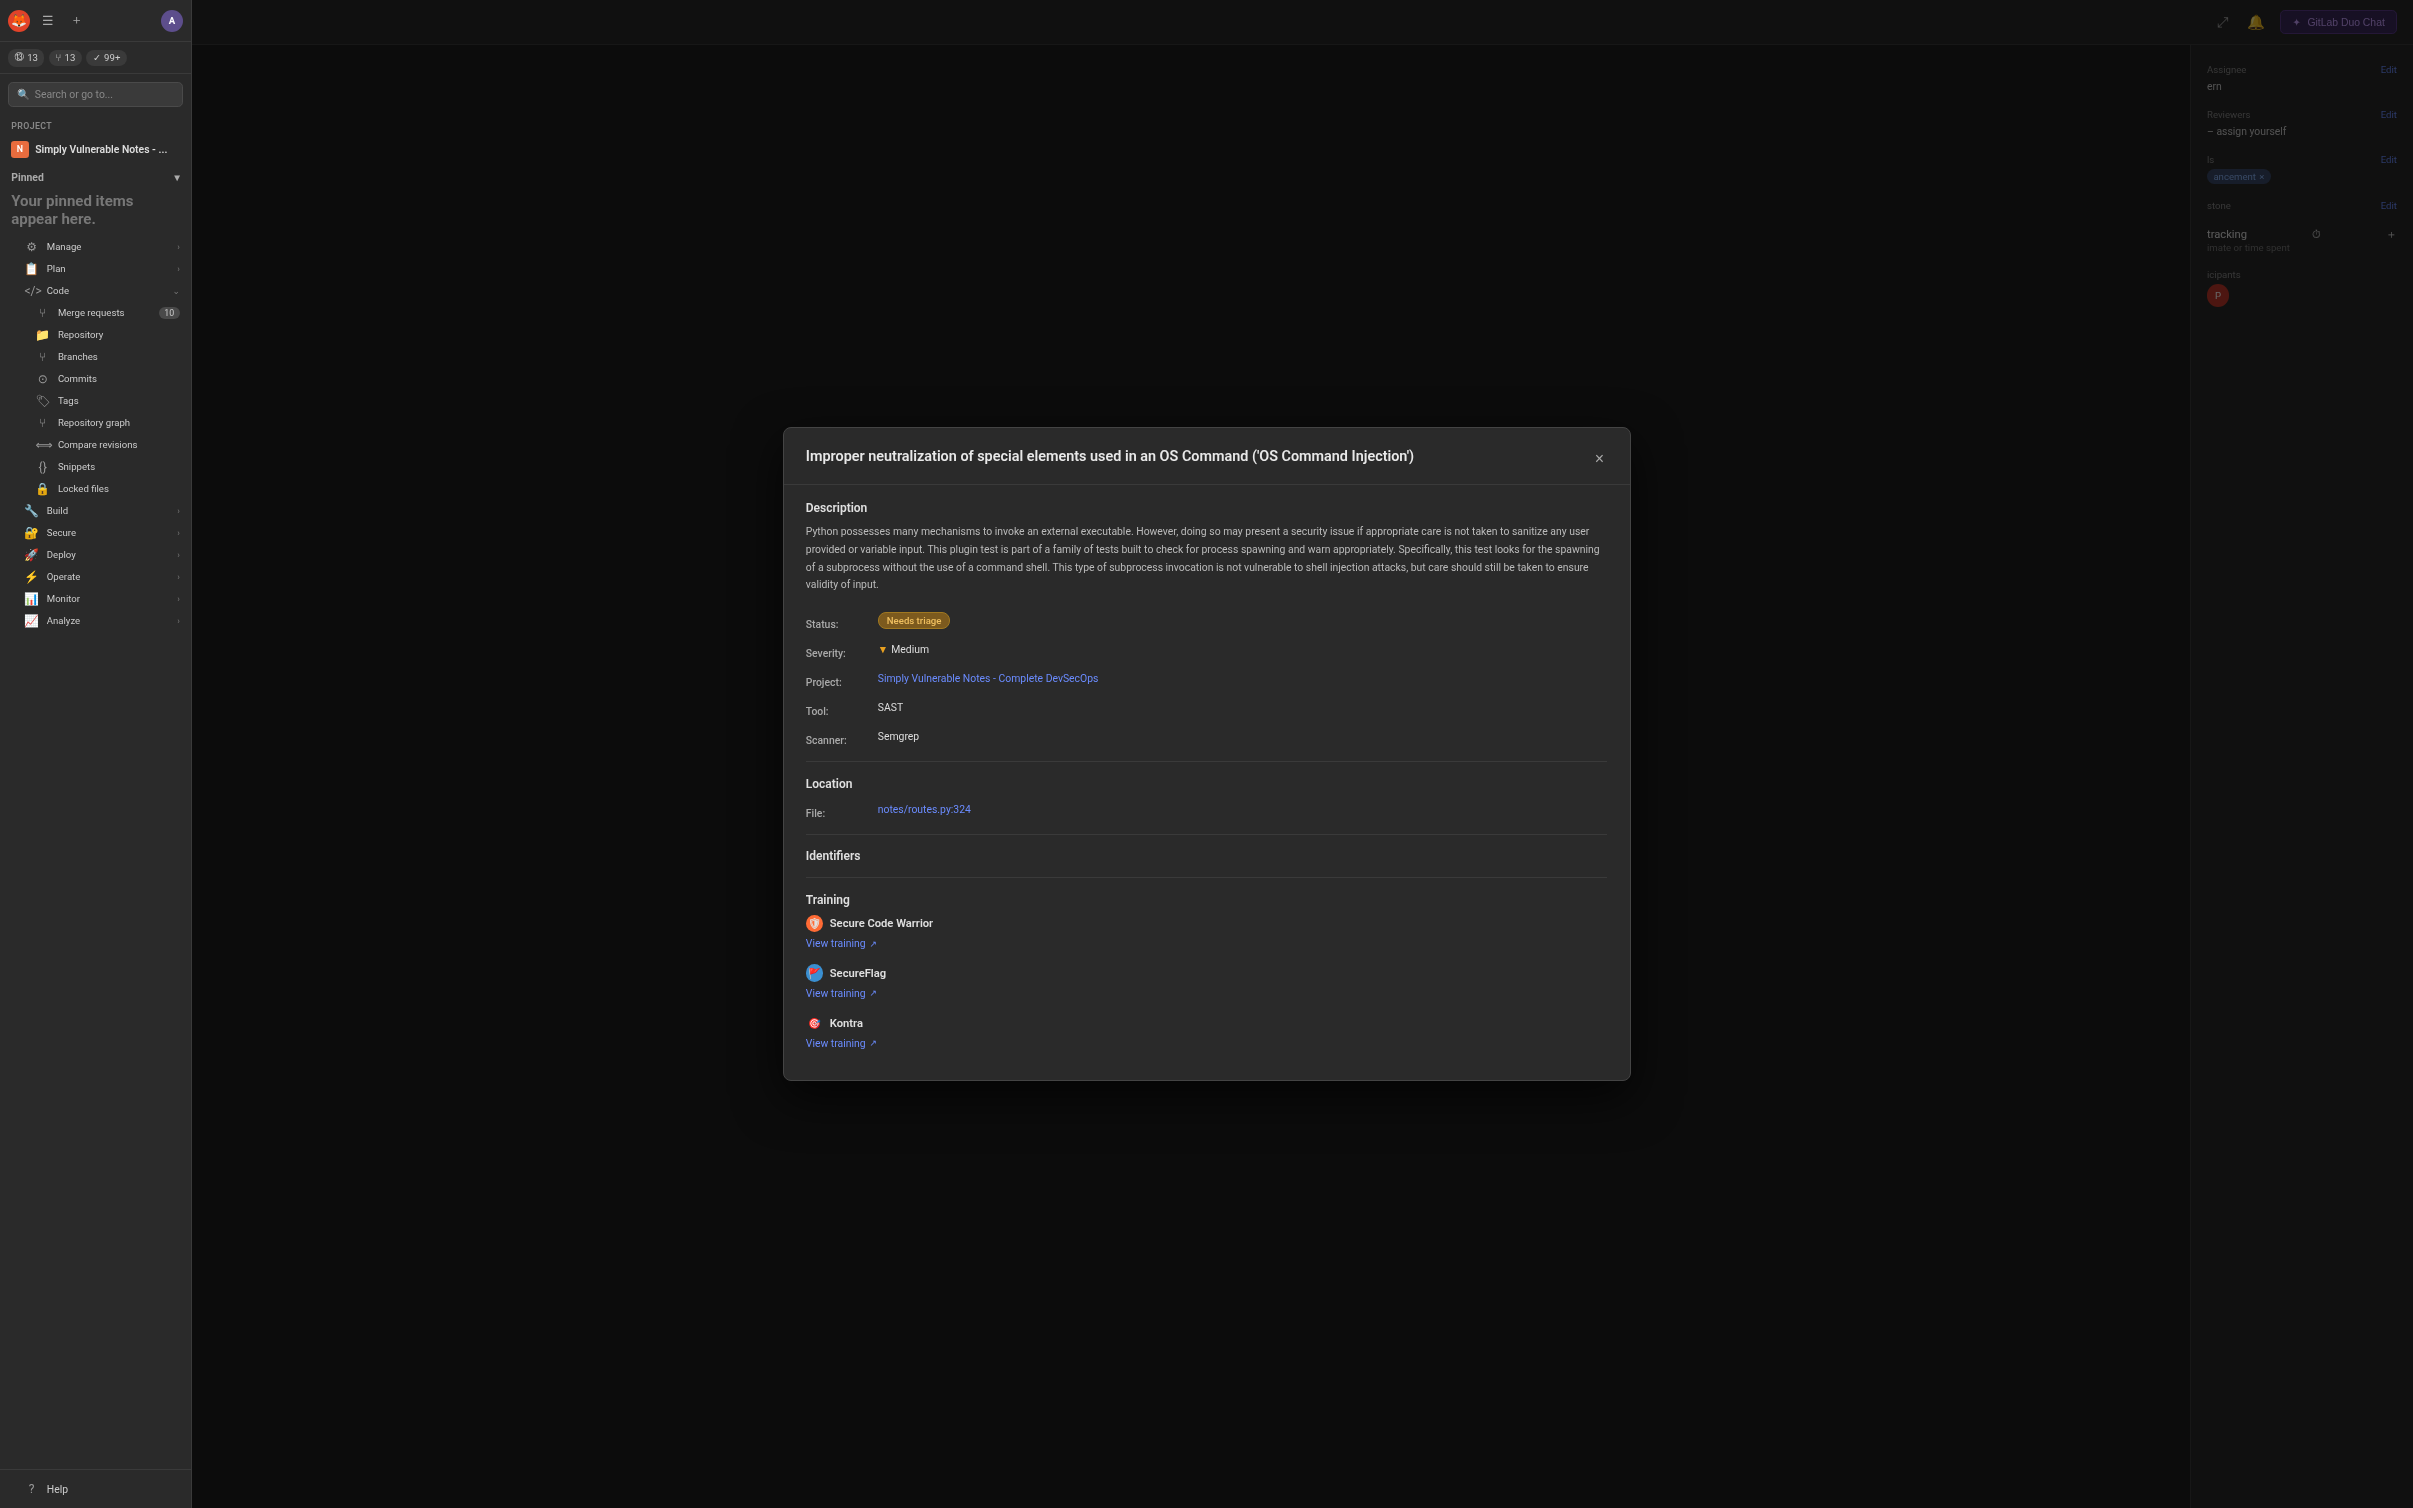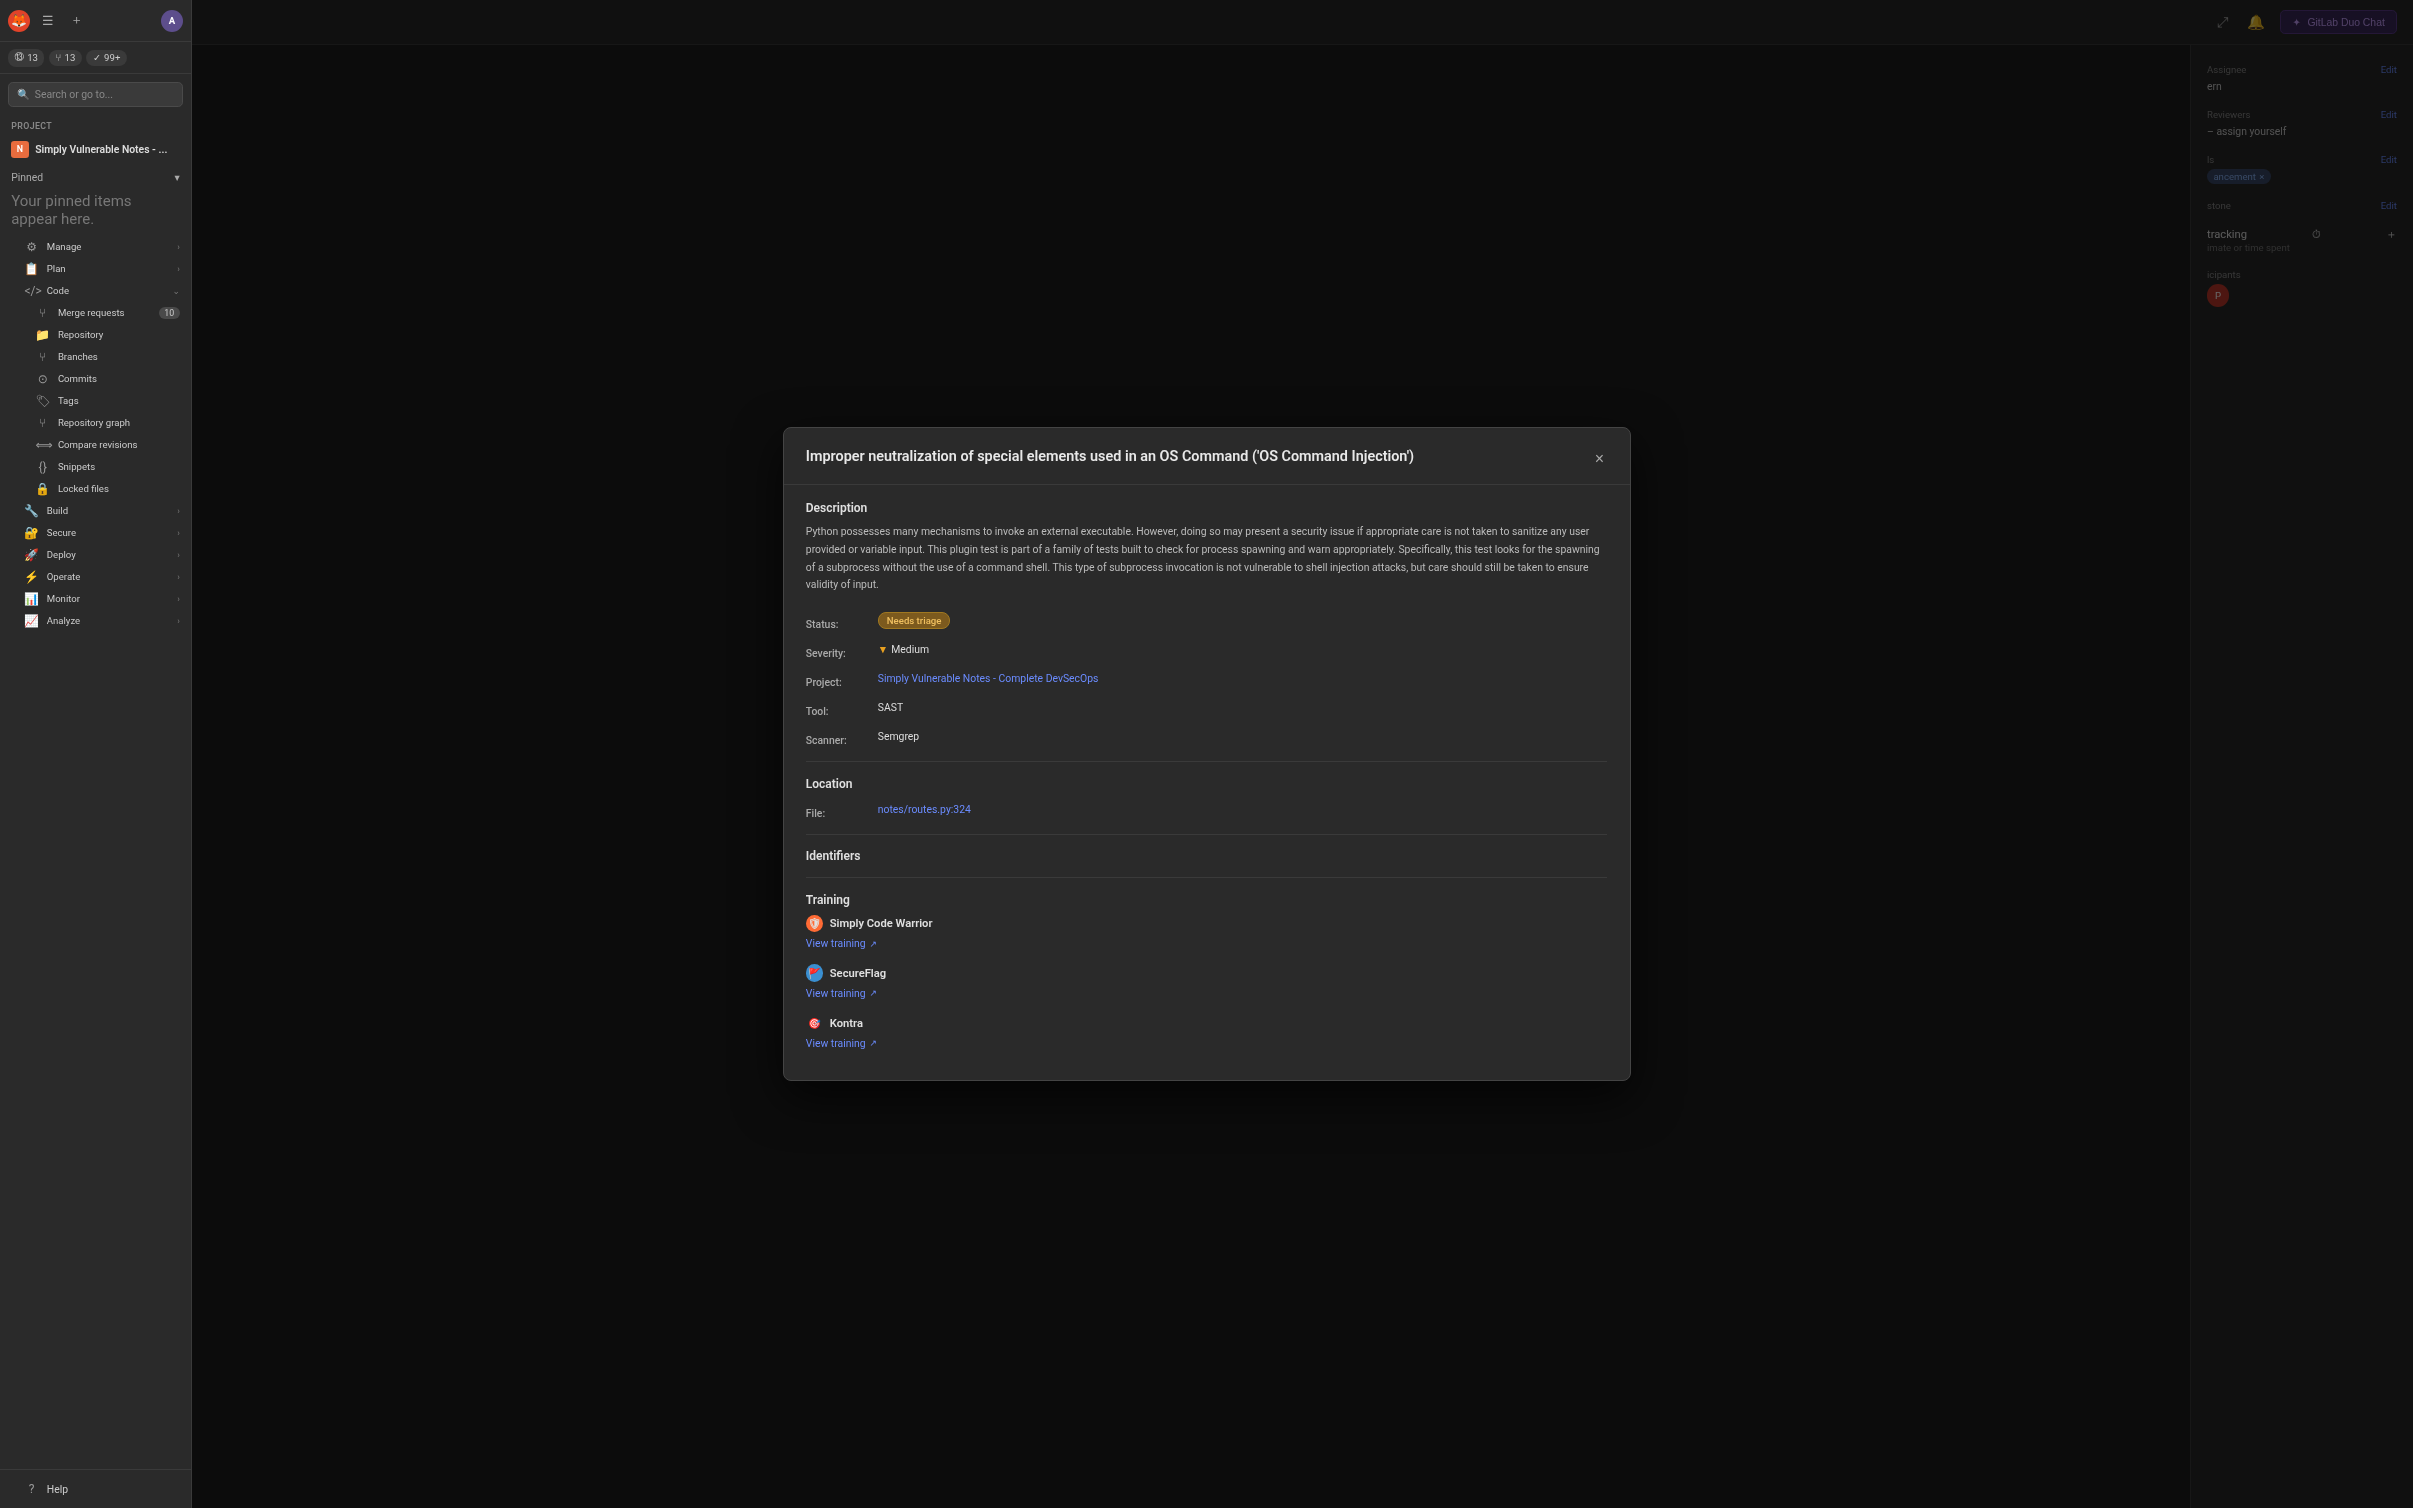--- a/index.html
+++ b/index.html
@@ -108,20 +108,21 @@
     .sidebar-project-icon {
       width: 17.6px; height: 17.6px;
       border-radius: 3.2px;
       background: #e86c3e;
       display: flex; align-items: center; justify-content: center;
       font-size: 8.8px; color: white;
     }
 
     .pinned-section {
       padding: 3.2px 11.2px;
+      font-weight: bold;
     }
     .pinned-header {
       display: flex; align-items: center; justify-content: space-between;
       color: #aaa; font-size: 10.4px;
       cursor: pointer;
       padding: 3.2px 0;
     }
     .pinned-empty {
       font-size: 15px; color: #777;
       padding: 4.8px 0;
@@ -649,21 +650,21 @@
 
     <div class="section-title">Identifiers</div>
 
     <div class="divider"></div>
 
     <div class="section-title">Training</div>
 
     <div class="training-provider">
       <div class="training-provider-name">
         <span class="training-provider-icon scw-icon">🛡</span>
-        <span>Simply Code Warrior</span>
+        <span>Secure Code Warrior</span>
       </div>
       <a class="view-training-link">
         <span>View training</span>
         <span class="external-icon">↗</span>
       </a>
     </div>
 
     <div class="training-provider">
       <div class="training-provider-name">
         <span class="training-provider-icon sf-icon">🚩</span>

